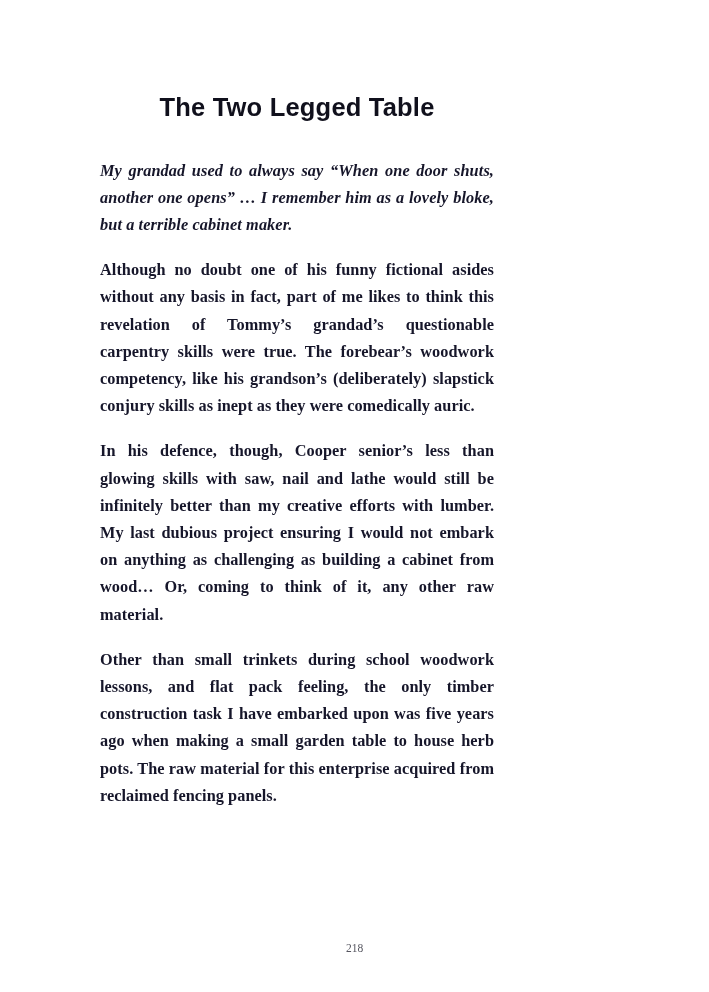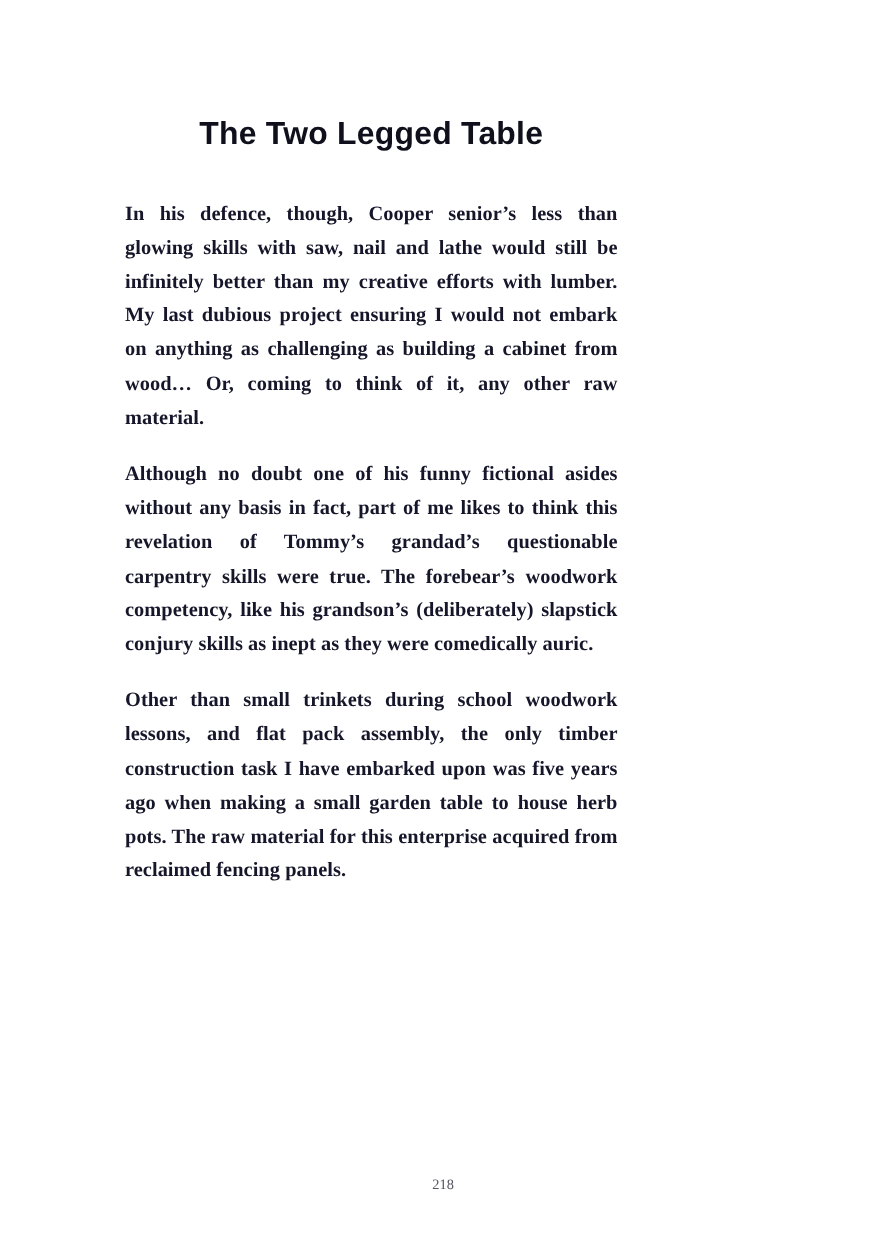--- a/index.html
+++ b/index.html
@@ -63,19 +63,20 @@
     font-family: "Liberation Serif", "DejaVu Serif", serif;
   }
 </style>
 </head>
 <body>
 
 <div class="page">
 
   <h1 class="title">The Two Legged Table</h1>
 
+  <p class="para italic">My grandad used to always say “When one door shuts, another one opens” … I remember him as a lovely bloke, but a terrible cabinet maker.</p>
+  <p class="para">Although no doubt one of his funny fictional asides without any basis in fact, part of me likes to think this revelation of Tommy’s grandad’s questionable carpentry skills were true. The forebear’s woodwork competency, like his grandson’s (deliberately) slapstick conjury skills as inept as they were comedically auric.</p>
   <p class="para">In his defence, though, Cooper senior’s less than glowing skills with saw, nail and lathe would still be infinitely better than my creative efforts with lumber. My last dubious project ensuring I would not embark on anything as challenging as building a cabinet from wood… Or, coming to think of it, any other raw material.</p>
-  <p class="para">Although no doubt one of his funny fictional asides without any basis in fact, part of me likes to think this revelation of Tommy’s grandad’s questionable carpentry skills were true. The forebear’s woodwork competency, like his grandson’s (deliberately) slapstick conjury skills as inept as they were comedically auric.</p>
-  <p class="para">Other than small trinkets during school woodwork lessons, and flat pack assembly, the only timber construction task I have embarked upon was five years ago when making a small garden table to house herb pots. The raw material for this enterprise acquired from reclaimed fencing panels.</p>
+  <p class="para">Other than small trinkets during school woodwork lessons, and flat pack feeling, the only timber construction task I have embarked upon was five years ago when making a small garden table to house herb pots. The raw material for this enterprise acquired from reclaimed fencing panels.</p>
 
 </div>
 
 <div class="folio">218</div>
 
 </body></html>

